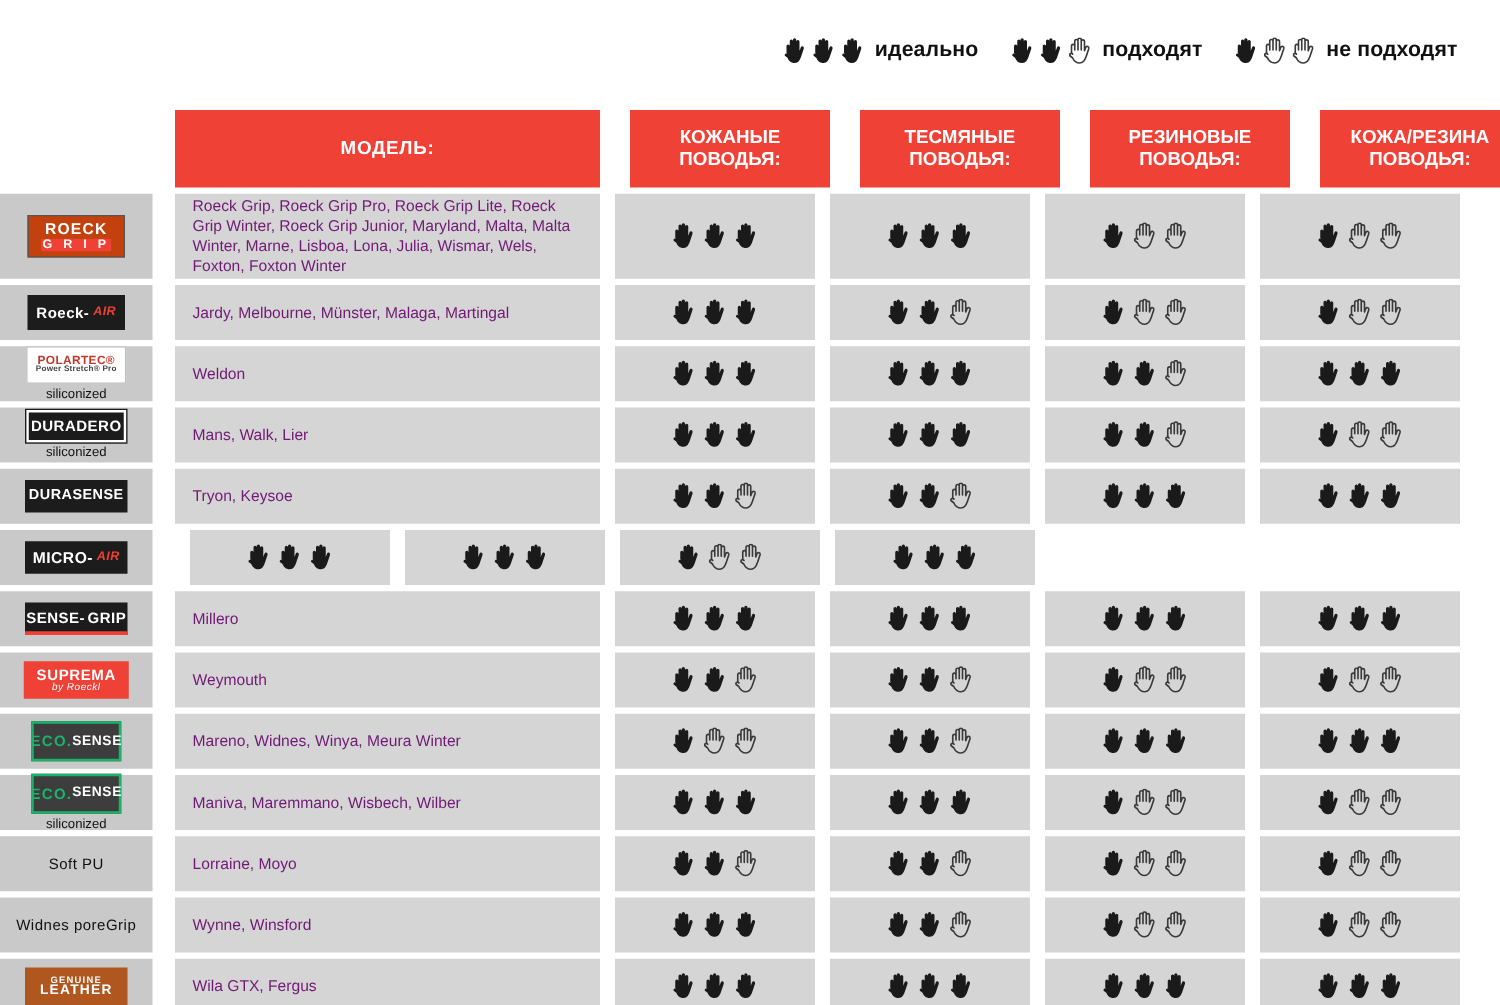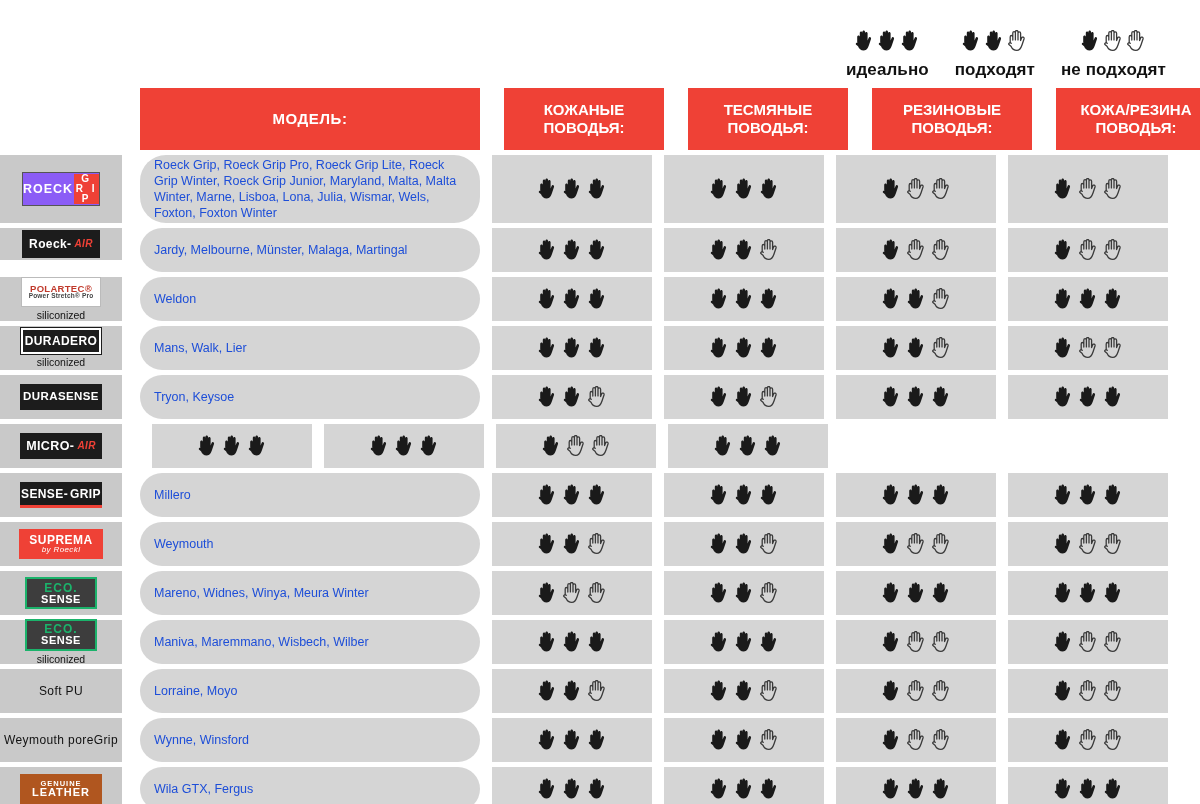--- a/index.html
+++ b/index.html
@@ -24,23 +24,22 @@
   .legend {
     position: absolute;
     top: 30px;
     right: 34px;
     display: flex;
     align-items: center;
     gap: 26px;
   }
   .legend-group {
     display: flex;
-    align-items: center;
+    align-items: flex-start;
     gap: 8px;
-    flex-direction: column;
   }
   .legend-hands {
     display: flex;
     align-items: center;
     gap: 4px;
   }
   .legend-label {
     font-size: 17px;
     font-weight: bold;
     color: #111;
@@ -81,22 +80,21 @@
   .cell-model {
     width: 340px;
     flex: 0 0 340px;
     background: #d5d5d5;
     box-sizing: border-box;
     display: flex;
     align-items: center;
     padding: 6px 14px;
     font-size: 12.5px;
     line-height: 1.28;
-    color: #1d4ed8;
-    border-radius: 26px;
+    color: #701a75;
   }
   .cell-rate {
     width: 160px;
     flex: 0 0 160px;
     background: #d5d5d5;
     margin-left: 12px;
     box-sizing: border-box;
     display: flex;
     align-items: center;
     justify-content: center;
@@ -146,24 +144,24 @@
     display: flex;
     align-items: center;
     justify-content: center;
     box-sizing: border-box;
     font-weight: bold;
     letter-spacing: 0.4px;
     line-height: 1;
   }
   .chip-roeckgrip {
     width: 78px; height: 34px;
-    background: #8b5cf6;
+    background: #c2410c;
     color: #fff;
     font-size: 13px;
-    flex-direction: row;
+    flex-direction: column;
     gap: 1px;
     border: 1px solid #555;
   }
   .chip-roeckgrip .l1 { font-size: 12.5px; letter-spacing: 1px; }
   .chip-roeckgrip .l2 {
     font-size: 10px; letter-spacing: 3px;
     background: #ef4136; color: #fff;
     width: 56px; text-align: center;
   }
   .chip-roeckair {
@@ -209,21 +207,21 @@
   .chip-suprema {
     width: 84px; height: 30px;
     background: #ef4136; color: #fff;
     flex-direction: column; gap: 0;
   }
   .chip-suprema .s1 { font-size: 12px; letter-spacing: 0.5px; }
   .chip-suprema .s2 { font-size: 8px; font-weight: normal; font-style: italic;}
   .chip-eco {
     width: 72px; height: 32px;
     background: #3d3d3d; color: #fff;
-    flex-direction: column; gap: 0;
+    gap: 0;
     border: 2px solid #1bb36b;
   }
   .chip-eco .e1 { font-size: 12px; color: #1bb36b; letter-spacing: 1px;}
   .chip-eco .e2 { font-size: 11px; color: #fff; letter-spacing: 0.5px;}
   .chip-plain {
     font-size: 12px;
     font-weight: normal;
     color: #111;
     text-align: center;
     line-height: 1.25;
@@ -416,21 +414,21 @@
               </svg>
             </span>
             <span class="hand">
               <svg viewBox="0 0 19 22" xmlns="http://www.w3.org/2000/svg">
                 <path d="M2.2 12.4V6.9c0-.8.6-1.4 1.3-1.4s1.3.6 1.3 1.4v3.1V3.0c0-.8.6-1.4 1.3-1.4s1.3.6 1.3 1.4v6.9V1.9c0-.8.6-1.4 1.3-1.4s1.3.6 1.3 1.4v8.0V3.3c0-.8.6-1.4 1.3-1.4s1.3.6 1.3 1.4v7.3l1.0-2.6c.3-.8 1.0-1.1 1.7-.8.7.3.9 1.0.7 1.8l-2.0 6.0c-.9 2.7-2.2 5.4-5.2 5.4-3.2 0-4.7-1.7-5.8-4.2L.9 14.6c-.3-.7 0-1.5.7-1.8.6-.2 1.2 0 1.6.6z" fill="none" stroke="#3a3a3a" stroke-width="1.3" stroke-linejoin="round"></path>
               </svg>
             </span>
           </div>
         </div>
         <div class="trow">
-          <div class="cell-brand" style="height: 32px;">
+          <div class="cell-brand" style="height: 44px;">
             <div class="brand-inner">
               <div class="chip chip-roeckair">
                 <span>Roeck-</span>
                 <span class="red">AIR</span>
               </div>
             </div>
           </div>
           <div class="cell-model" style="height: 44px;">Jardy, Melbourne, Münster, Malaga, Martingal</div>
           <div class="cell-rate" style="height: 44px;">
             <span class="hand">
@@ -1208,21 +1206,21 @@
               <svg viewBox="0 0 19 22" xmlns="http://www.w3.org/2000/svg">
                 <path d="M2.2 12.4V6.9c0-.8.6-1.4 1.3-1.4s1.3.6 1.3 1.4v3.1V3.0c0-.8.6-1.4 1.3-1.4s1.3.6 1.3 1.4v6.9V1.9c0-.8.6-1.4 1.3-1.4s1.3.6 1.3 1.4v8.0V3.3c0-.8.6-1.4 1.3-1.4s1.3.6 1.3 1.4v7.3l1.0-2.6c.3-.8 1.0-1.1 1.7-.8.7.3.9 1.0.7 1.8l-2.0 6.0c-.9 2.7-2.2 5.4-5.2 5.4-3.2 0-4.7-1.7-5.8-4.2L.9 14.6c-.3-.7 0-1.5.7-1.8.6-.2 1.2 0 1.6.6z" fill="none" stroke="#3a3a3a" stroke-width="1.3" stroke-linejoin="round"></path>
               </svg>
             </span>
           </div>
         </div>
         <div class="trow">
           <div class="cell-brand" style="height: 44px;">
             <div class="brand-inner">
               <div class="chip chip-plain">
-                <span>Weymouth pore</span>
+                <span>Widnes pore</span>
                 <br>
                 <span>Grip</span>
               </div>
             </div>
           </div>
           <div class="cell-model" style="height: 44px;">Wynne, Winsford</div>
           <div class="cell-rate" style="height: 44px;">
             <span class="hand">
               <svg viewBox="0 0 19 22" xmlns="http://www.w3.org/2000/svg">
                 <path d="M2.2 12.4V6.9c0-.8.6-1.4 1.3-1.4s1.3.6 1.3 1.4v3.1V3.0c0-.8.6-1.4 1.3-1.4s1.3.6 1.3 1.4v6.9V1.9c0-.8.6-1.4 1.3-1.4s1.3.6 1.3 1.4v8.0V3.3c0-.8.6-1.4 1.3-1.4s1.3.6 1.3 1.4v7.3l1.0-2.6c.3-.8 1.0-1.1 1.7-.8.7.3.9 1.0.7 1.8l-2.0 6.0c-.9 2.7-2.2 5.4-5.2 5.4-3.2 0-4.7-1.7-5.8-4.2L.9 14.6c-.3-.7 0-1.5.7-1.8.6-.2 1.2 0 1.6.6z" fill="#1a1a1a" stroke="none" stroke-width="0" stroke-linejoin="round"></path>

